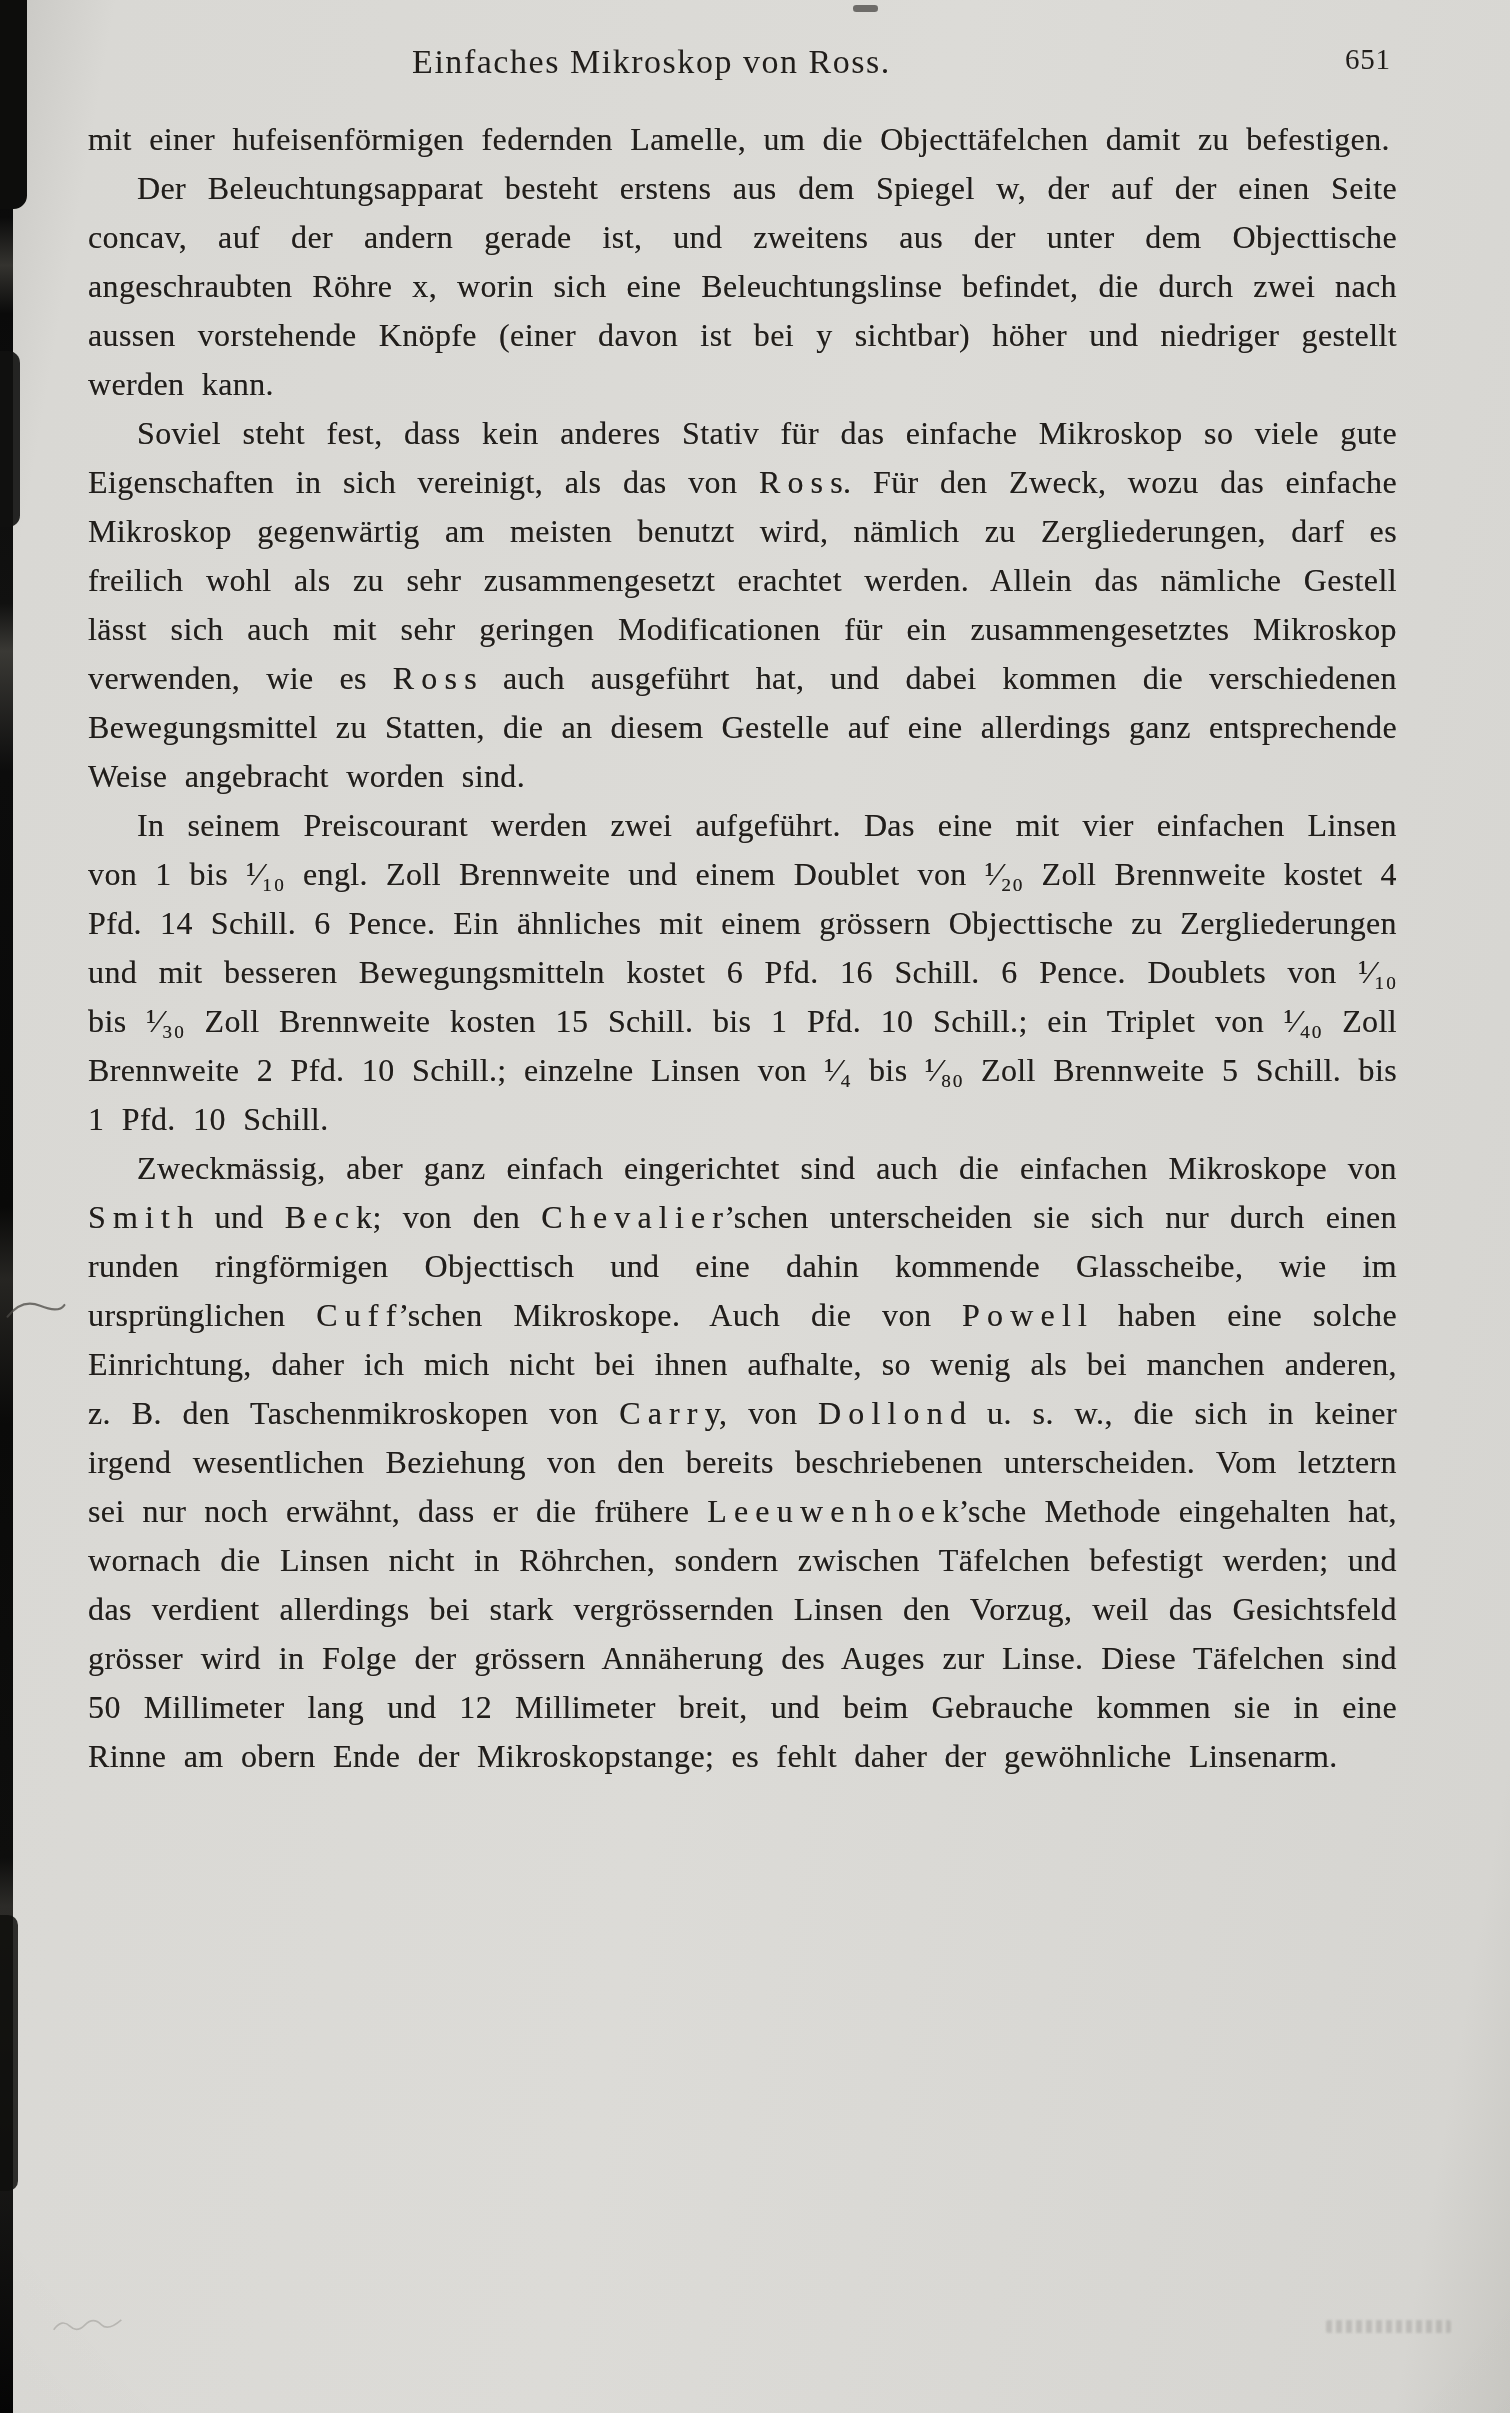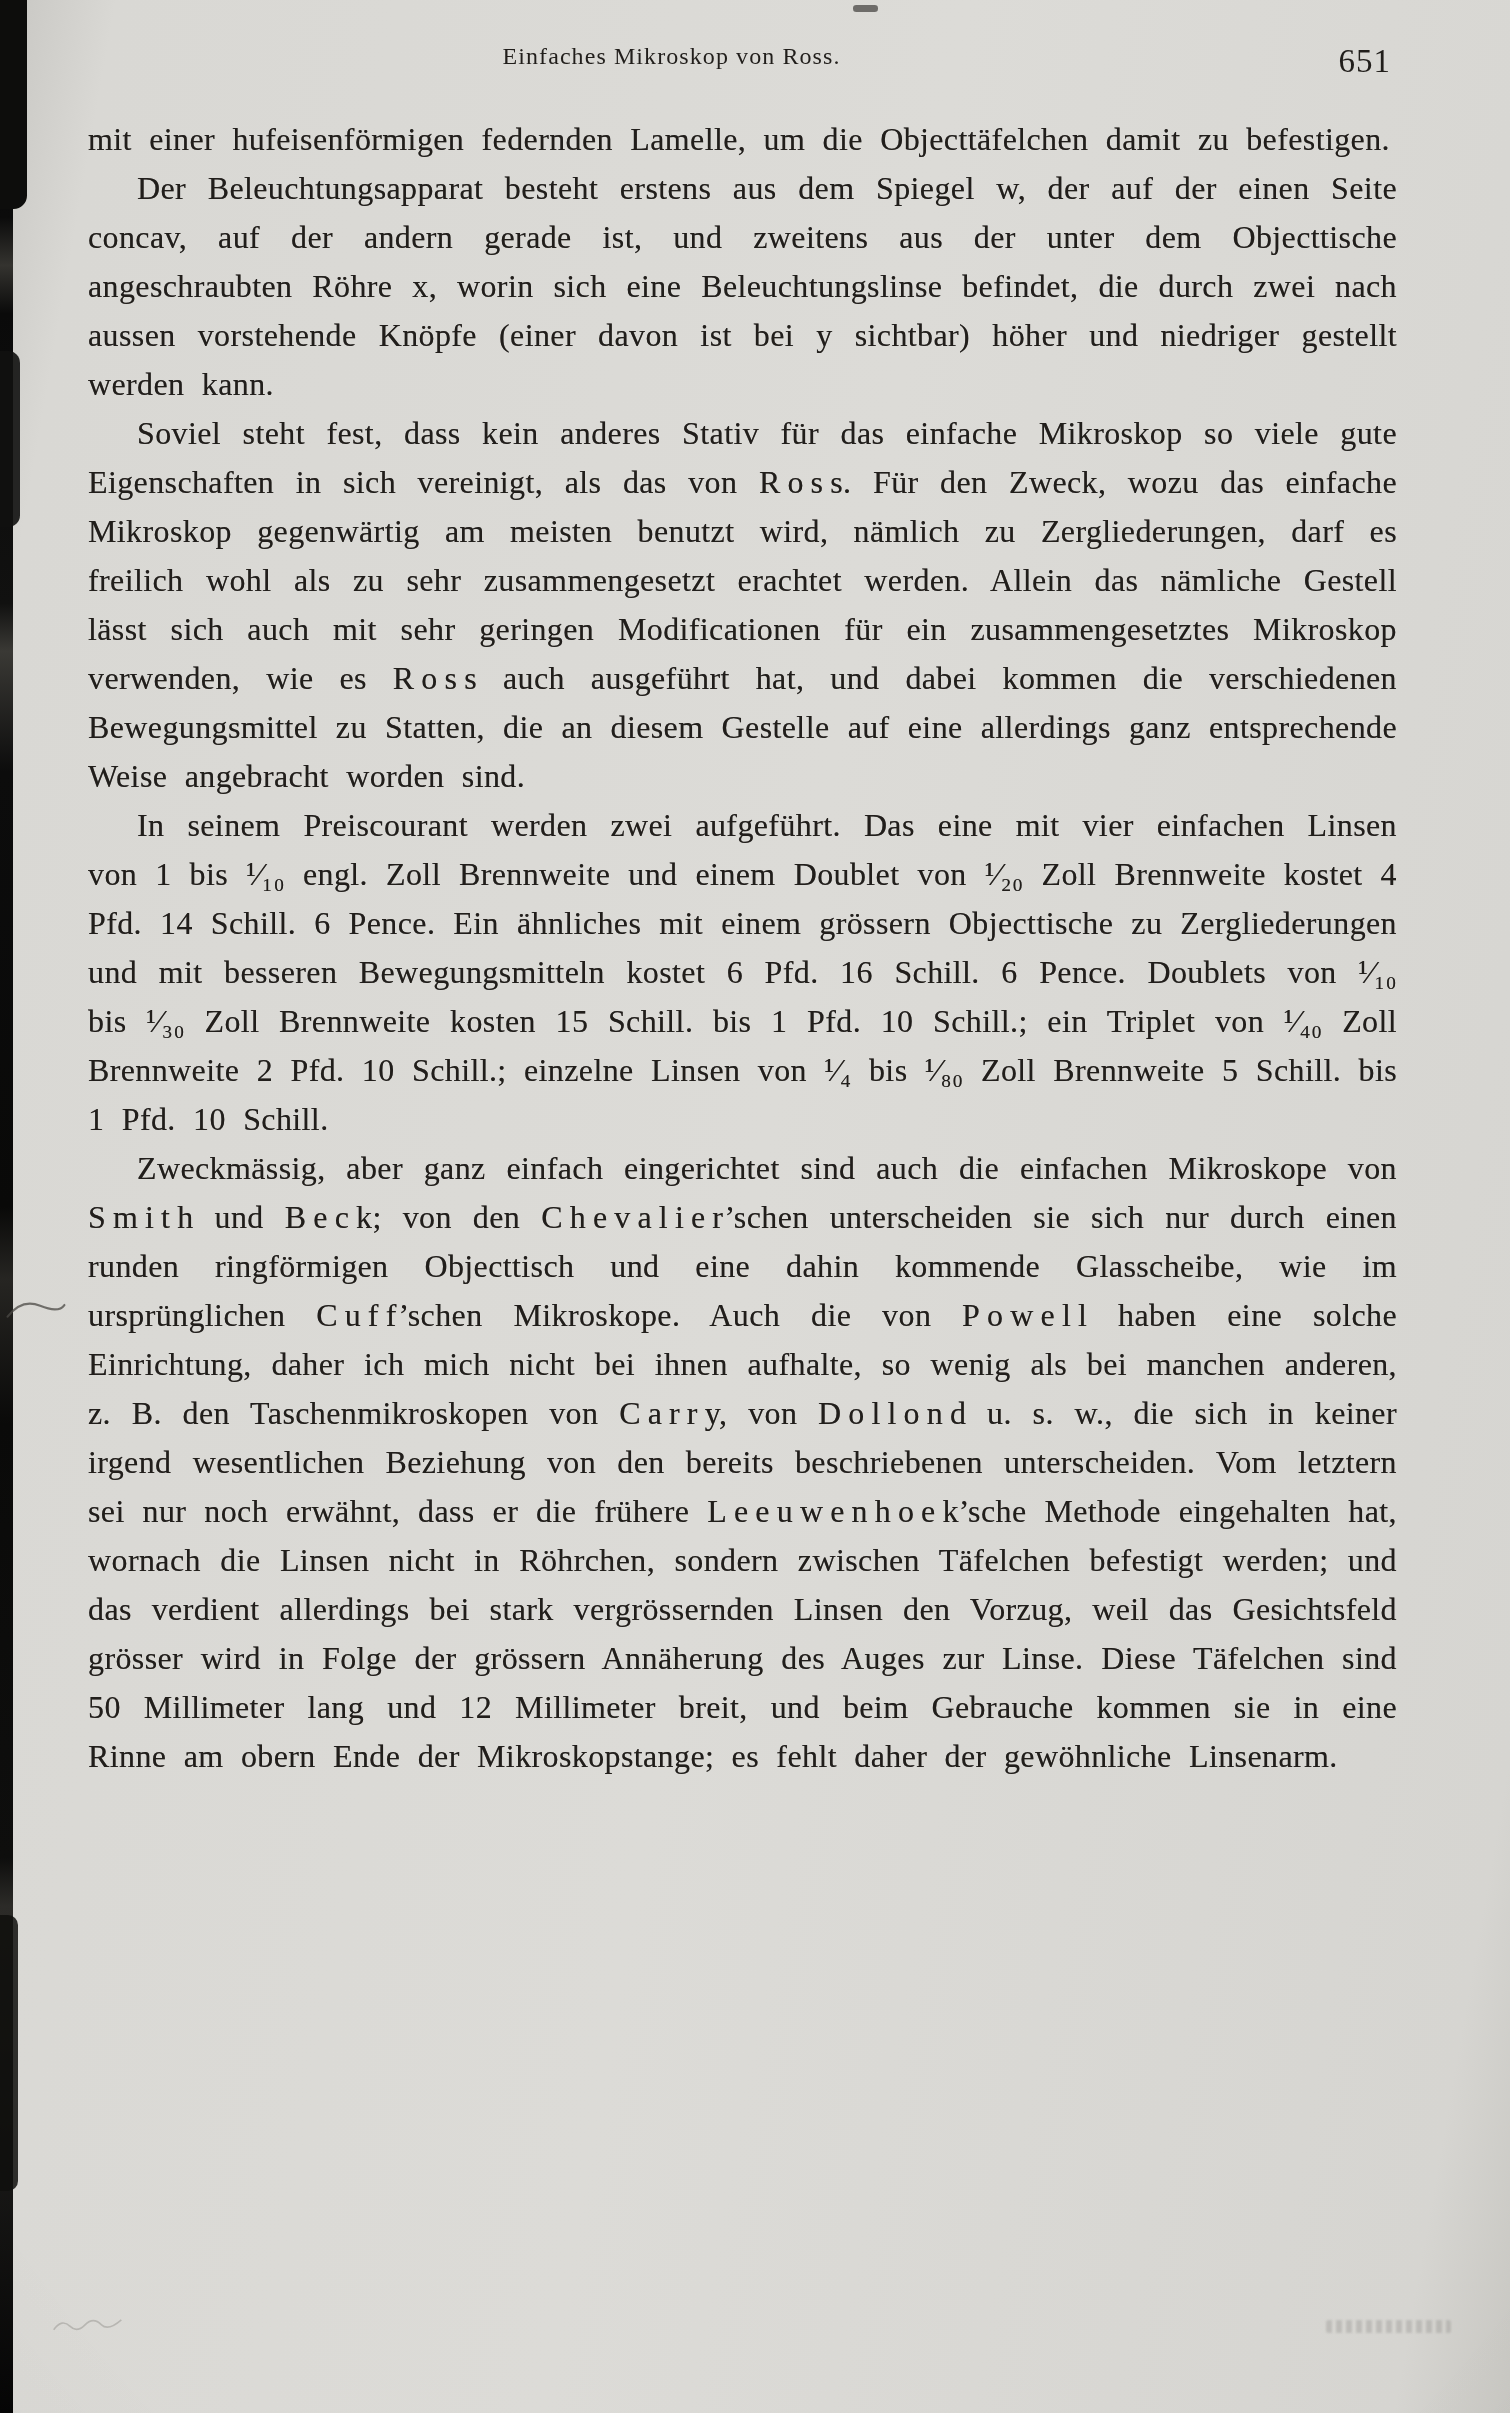--- a/index.html
+++ b/index.html
@@ -23,25 +23,25 @@
       #060606 0%,#0b0b0b 9%,#34332f 11%,#0a0a0a 13%,#111110 25%,#3a3935 27%,
       #0c0c0c 32%,#090908 50%,#262522 53%,#0a0a09 59%,#0e0e0d 77%,#2c2b28 79%,#050505 100%);
   }
   .gutter-patch-1{position:absolute;left:0;top:0;width:27px;height:209px;background:#0d0d0c;border-radius:0 0 13.4px 0;}
   .gutter-patch-2{position:absolute;left:0;top:351px;width:20px;height:176px;background:#11110f;border-radius:0 11.7px 11.7px 0;opacity:.9;}
   .gutter-patch-3{position:absolute;left:0;top:1915px;width:18.4px;height:276px;background:#0f0f0d;border-radius:0 10px 10px 0;opacity:.85;}
   .top-speck{position:absolute;left:853px;top:5px;width:25px;height:6.7px;background:#33312e;border-radius:3.3px;opacity:.65;}
 
   .page-header{position:relative;height:87px;}
   .running-title{
-    position:absolute;left:96px;top:43px;width:1309px;text-align:center;
-    font-size:24px;letter-spacing:.045em;white-space:nowrap;
+    position:absolute;left:76px;top:43px;width:1309px;text-align:center;
+    font-size:34px;letter-spacing:.045em;white-space:nowrap;
   }
   .running-title .shift{position:relative;left:-79px;}
-  .page-number{position:absolute;right:119px;top:43px;font-size:33px;letter-spacing:.03em;}
+  .page-number{position:absolute;right:119px;top:43px;font-size:29px;letter-spacing:.03em;}
 
   .page-body{
     width:1309px;margin:28.4px 0 0 88px;
     font-size:32px;line-height:49px;text-align:justify;
     word-spacing:.28em;letter-spacing:.012em;
     text-shadow:0 0 0.5px rgba(33,30,27,.55);
   }
   .page-body p{margin:0;text-indent:49px;}
   .page-body p.continuation{text-indent:0;}
 

